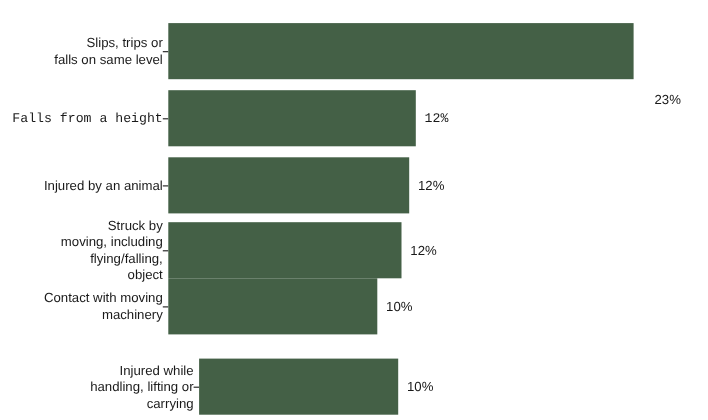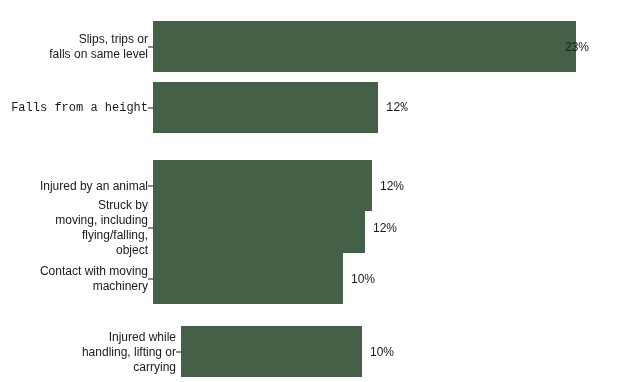--- a/index.html
+++ b/index.html
@@ -88,34 +88,34 @@
 
 <div id="chart-root">
   <div class="plot-area">
 
     <div class="bar-row" style="top:21px;">
       <span class="cat-label">Slips, trips or
 falls on same level</span>
       <span class="tick"></span>
       <div class="bar-track">
         <div class="bar" style="width:423px;"></div>
-        <span class="bar-value" style="left:412px;">23%</span>
+        <span class="bar-value" style="left:442px;margin-top:44px;">23%</span>
       </div>
     </div>
 
     <div class="bar-row" style="top:82px;font-family:Liberation Mono, monospace;">
       <span class="cat-label">Falls from a height</span>
       <span class="tick"></span>
       <div class="bar-track">
         <div class="bar" style="width:225px;"></div>
         <span class="bar-value" style="left:233px;">12%</span>
       </div>
     </div>
 
-    <div class="bar-row" style="top:160px;">
+    <div class="bar-row" style="top:143px;">
       <span class="cat-label">Injured by an animal</span>
       <span class="tick"></span>
       <div class="bar-track">
         <div class="bar" style="width:219px;"></div>
         <span class="bar-value" style="left:227px;">12%</span>
       </div>
     </div>
 
     <div class="bar-row" style="top:202px;">
       <span class="cat-label">Struck by

